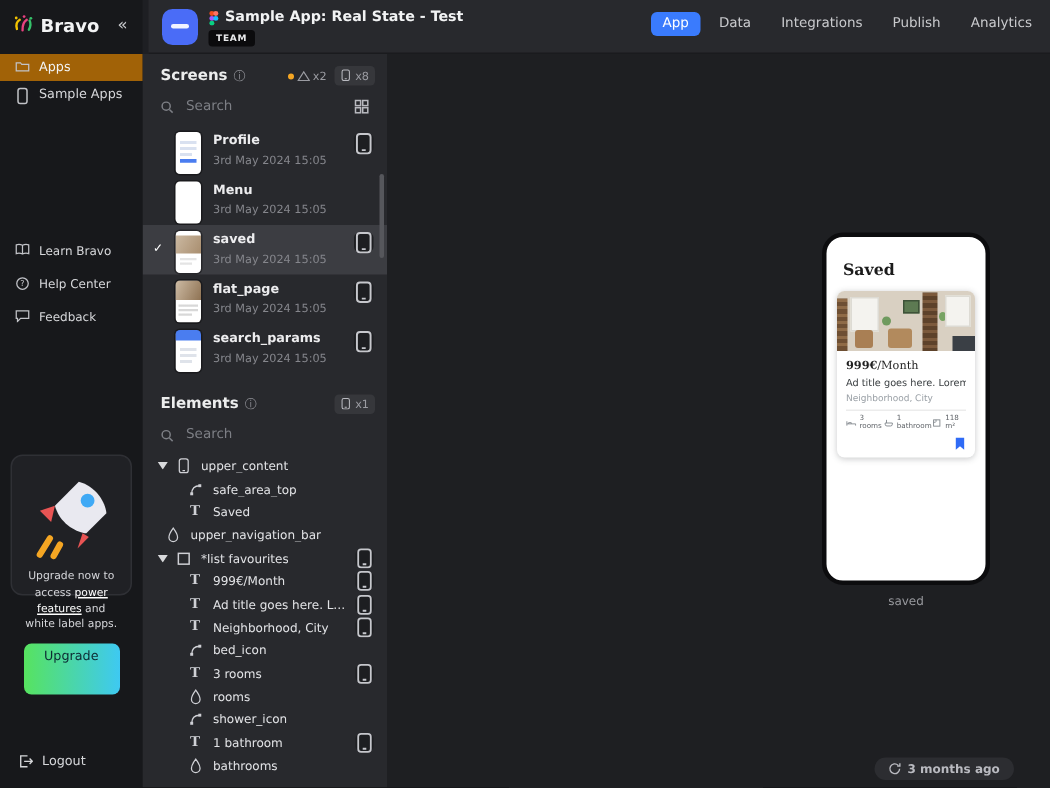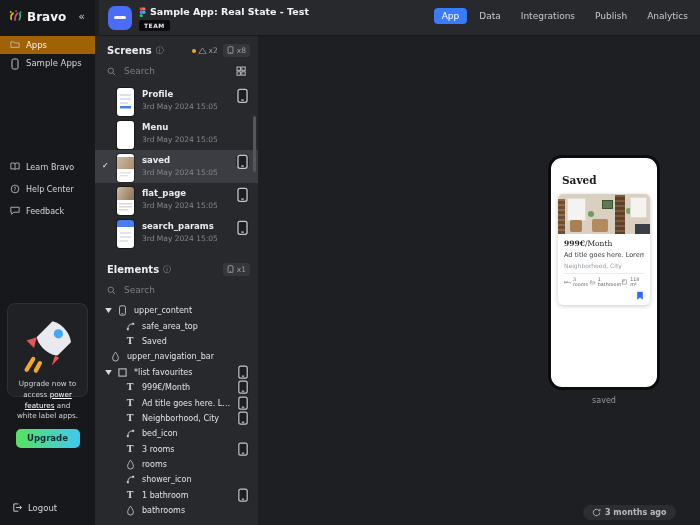--- a/index.html
+++ b/index.html
@@ -17,22 +17,22 @@
   .nav-item{display:flex;align-items:center;height:18px;padding-left:10px;font-size:8.5px;color:#d6d7da;cursor:pointer;}
   .nav-item.active{background:#a16207;color:#f2f3f4;font-weight:normal;}
   .nav-item .nicon{width:10px;height:10px;margin-right:6px;color:#c2c3c8;}
   .nav2{position:absolute;top:156px;left:0;right:0;}
   .nav2 .nav-item{height:22px;font-size:8px;}
   .upgrade-card{position:absolute;left:7px;right:7px;top:303px;height:94px;background:#202125;
       border:1px solid #2f3035;border-radius:8px;text-align:center;box-sizing:border-box;padding:8px 6px;}
   .rocket{width:16px;height:16px;margin:0 auto 5px auto;}
   .upgrade-text{font-size:7.2px;line-height:1.5;color:#d4d5d9;}
   .upgrade-link{font-weight:normal;color:#ffffff;text-decoration:underline;cursor:pointer;}
-  .upgrade-btn{margin:7px auto 0 auto;width:64px;height:19px;line-height:19px;border-radius:5px;
-      background:linear-gradient(90deg,#57e35f,#3ec9f2);color:#0d2b33;font-size:8.5px;font-weight:bold;cursor:pointer;}
+  .upgrade-btn{margin:7px auto 0 auto;width:64px;height:34px;line-height:19px;border-radius:5px;
+      background:linear-gradient(90deg,#57e35f,#3ec9f2);color:#0d2b33;font-size:8.5px;font-weight:normal;cursor:pointer;}
   .logout-row{position:absolute;left:12px;bottom:12px;display:flex;align-items:center;font-size:8.5px;color:#d6d7da;cursor:pointer;}
   .logout-row .nicon{width:10px;height:10px;margin-right:6px;}
   
   .header{position:absolute;left:99px;top:0;width:605px;height:36px;background:#28292d;border-bottom:1px solid #1a1b1e;box-sizing:border-box;z-index:2;}
   .app-icon{position:absolute;left:9px;top:6px;width:24px;height:24px;border-radius:7px;background:#4a6cf7;}
   .app-icon .mini-label{position:absolute;left:6px;top:10px;width:12px;height:3px;border-radius:1.5px;background:rgba(255,255,255,.92);}
   .title-row{position:absolute;left:40px;top:6px;display:flex;align-items:center;}
   .figma-icon{width:7px;height:10px;margin-right:4px;}
   .app-title{font-size:9.5px;font-weight:bold;color:#f2f3f4;}
   .team-badge{position:absolute;left:40px;top:20px;background:#0b0b0d;color:#e9eaec;font-size:6px;font-weight:bold;

